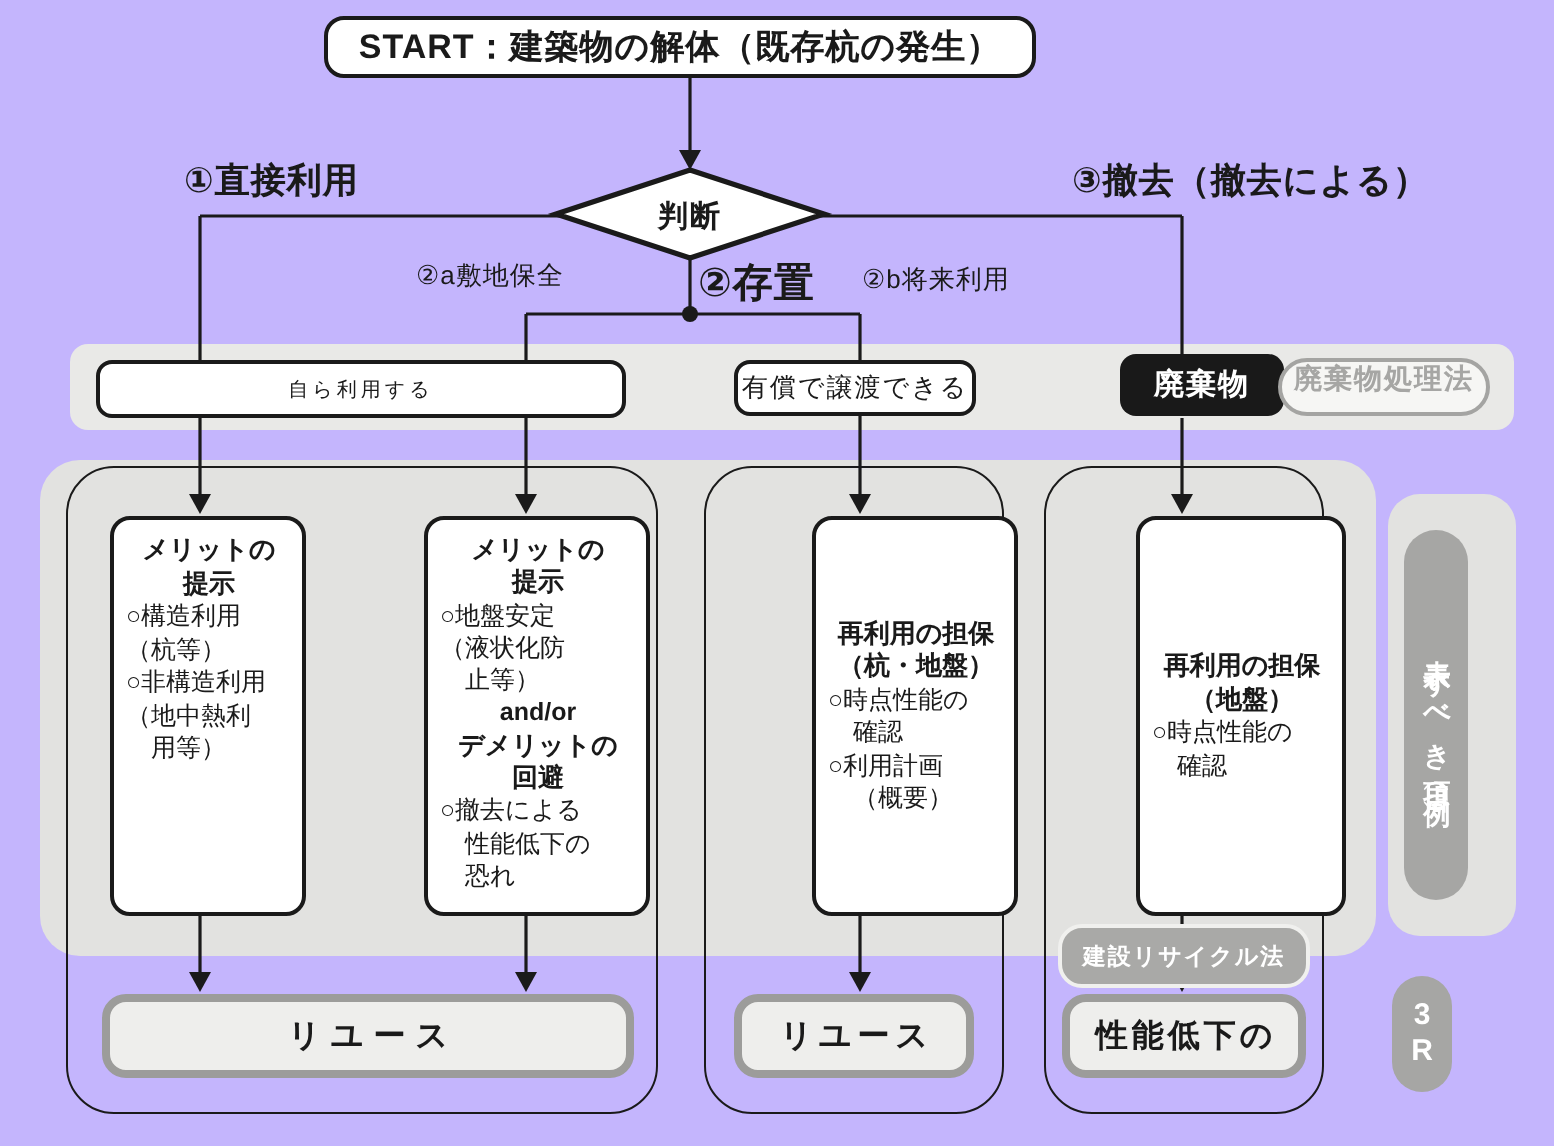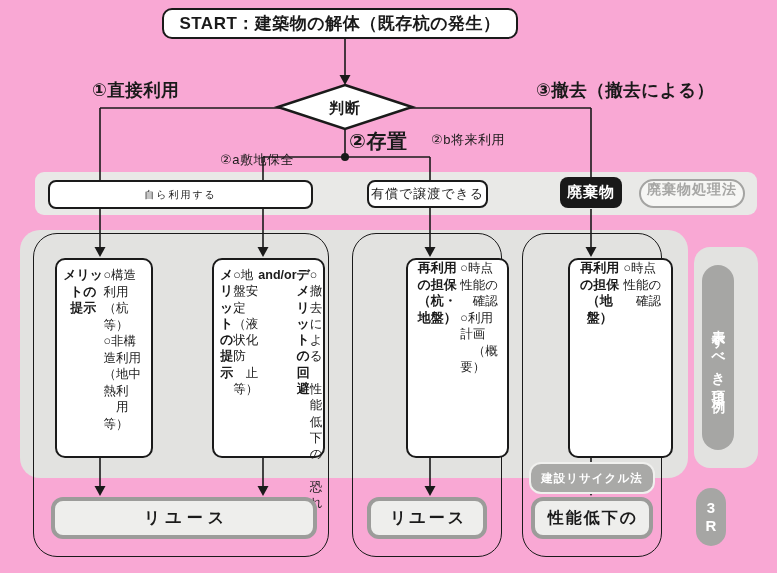--- a/index.html
+++ b/index.html
@@ -1,33 +1,33 @@
 <!DOCTYPE html>
 <html><head>
 <meta charset="utf-8">
 <style>
   html,body{margin:0;padding:0;background:#fff;}
-  .stage{position:relative;width:777px;height:573px;background:#f9a8d4;overflow:hidden;
+  .stage{position:relative;width:777px;height:573px;background:#c4b5fd;overflow:hidden;
          font-family:"Liberation Sans","DejaVu Sans",sans-serif;color:#1a1a1a;}
   .abs{position:absolute;box-sizing:border-box;}
   .pre{white-space:pre-line;}
   
   .band{background:#e9e9e7;border-radius:9px;}
   .panel{background:#e2e2e0;border-radius:20px;}
   .sidecol{background:#e2e2e0;border-radius:16px;}
   
   .node{background:#fff;border:2.5px solid #1a1a1a;display:flex;align-items:center;justify-content:center;}
   .startbox{border-radius:10px;font-size:17px;font-weight:bold;letter-spacing:.5px;}
   .bandbox{border-radius:8px;font-size:10px;letter-spacing:2px;}
   .wastebox{background:#191919;color:#fff;border:none;border-radius:8px;font-size:15px;font-weight:bold;letter-spacing:1px;}
   .graypill{background:#f6f6f4;border:2.5px solid #a4a4a2;color:#a6a6a4;border-radius:15px;
             font-size:14px;font-weight:bold;letter-spacing:1px;display:flex;align-items:flex-start;justify-content:center;}
   .container{border:1.6px solid #1a1a1a;border-radius:24px;background:transparent;}
   .detailbox{background:#fff;border:2.5px solid #1a1a1a;border-radius:10px;padding:7px 5px 4px 6px;
-             font-size:12.5px;line-height:16.5px;display:flex;flex-direction:row;}
+             font-size:12.5px;line-height:16.5px;display:flex;flex-direction:column;}
   .detailbox.centered{justify-content:center;padding-top:0;padding-bottom:0;margin-left:28px;}
   .boxtitle{font-weight:bold;text-align:center;font-size:13px;}
   .boxbody{text-align:left;}
   .andor{font-weight:bold;text-align:center;}
   .outcome{background:#eeeeec;border:4px solid #9c9c9a;border-radius:12px;display:flex;align-items:center;
            justify-content:center;font-size:16px;font-weight:bold;letter-spacing:5px;padding-left:5px;}
   .lawbadge{background:#a9a9a7;border:2px solid #f0f0ee;color:#fff;border-radius:12px;display:flex;align-items:center;
             justify-content:center;font-size:11.5px;font-weight:bold;letter-spacing:1px;}
   .vpill{background:#a6a6a4;color:#fff;border-radius:16px;display:flex;align-items:center;justify-content:center;
          writing-mode:vertical-rl;font-size:13.5px;font-weight:bold;letter-spacing:3px;}
@@ -83,30 +83,30 @@
 
   <div class="abs node startbox" style="left:162px;top:8px;width:356px;height:31px;">
       <span>START：建築物の解体（既存杭の発生）</span>
     </div>
 
   <div class="decision-lbl" style="left:315px;top:99px;width:60px;">判断</div>
 
   <div class="lbl" style="left:92px;top:78px;">①直接利用</div>
   <div class="lbl" style="left:536px;top:78px;">③撤去（撤去による）</div>
   <div class="lbl" style="left:349px;top:128px;font-size:20px;">②存置</div>
-  <div class="lbl-sm" style="left:220px;top:129px;margin-top:22px;">②a敷地保全</div>
+  <div class="lbl-sm" style="left:208px;top:129px;">②a敷地保全</div>
   <div class="lbl-sm" style="left:431px;top:131px;">②b将来利用</div>
 
   <div class="abs node bandbox" style="left:48px;top:180px;width:265px;height:29px;">
       <span>自ら利用する</span>
     </div>
   <div class="abs node bandbox" style="left:367px;top:180px;width:121px;height:28px;font-size:13px;letter-spacing:1px;">
       <span>有償で譲渡できる</span>
     </div>
-  <div class="abs node wastebox" style="left:560px;top:177px;width:62px;height:31px;text-align:right;">
+  <div class="abs node wastebox" style="left:560px;top:177px;width:82px;height:31px;text-align:right;">
       <span>廃棄物</span>
     </div>
   <div class="abs graypill" style="left:639px;top:179px;width:106px;height:29px;">
       <span>廃棄物処理法</span>
     </div>
 
   <div class="abs container" style="left:33px;top:233px;width:296px;height:324px;"></div>
   <div class="abs container" style="left:352px;top:233px;width:150px;height:324px;"></div>
   <div class="abs container" style="left:522px;top:233px;width:140px;height:324px;"></div>
 

